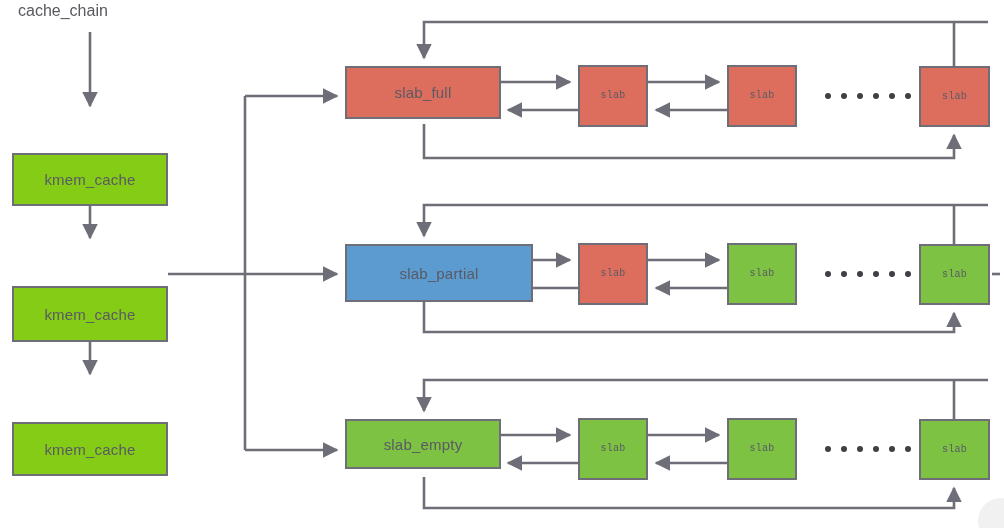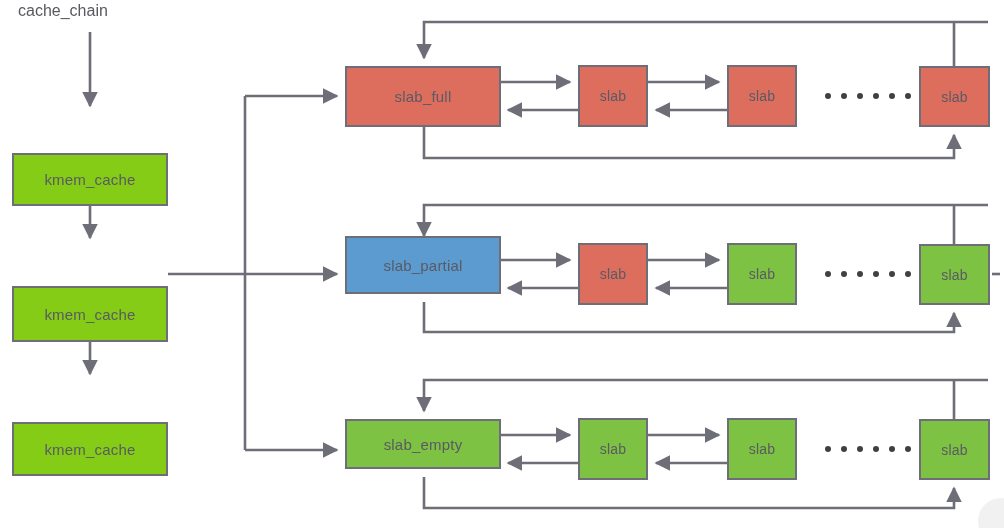--- a/index.html
+++ b/index.html
@@ -32,21 +32,22 @@
     display: flex;
     align-items: center;
     justify-content: center;
     color: #5a5a64;
     font-size: 15px;
     line-height: 1;
     letter-spacing: 0.2px;
     z-index: 3;
   }
   .node.small {
-    font-size: 14px;
+    font-size: 10px;
+    font-family: Liberation Mono, monospace;
   }
   .node.cache   { background: #84cc16; margin-top: 40px; }
   .node.red     { background: #dd6e5e; }
   .node.blue    { background: #5b9bd0; }
   .node.green   { background: #7dc242; }
 
   .title {
     position: absolute;
     color: #58585e;
     font-size: 16px;
@@ -139,42 +140,42 @@
   <div class="node cache" style="left:12px; top:113px; width:156px; height:53px;">
     <span>kmem_cache</span>
   </div>
   <div class="node cache" style="left:12px; top:246px; width:156px; height:56px;">
     <span>kmem_cache</span>
   </div>
   <div class="node cache" style="left:12px; top:382px; width:156px; height:54px;">
     <span>kmem_cache</span>
   </div>
 
-  <div class="node red" style="left:345px; top:66px; width:156px; height:61px;">
+  <div class="node red" style="left:345px; top:66px; width:156px; height:53px;">
     <span>slab_full</span>
   </div>
   <div class="node red small" style="left:578px; top:65px; width:70px; height:62px;">
     <span>slab</span>
   </div>
   <div class="node red small" style="left:727px; top:65px; width:70px; height:62px;">
     <span>slab</span>
   </div>
   <div class="dots" style="left:825px; top:93px;">
     <i></i>
       <i></i>
       <i></i>
       <i></i>
       <i></i>
       <i></i>
   </div>
   <div class="node red small" style="left:919px; top:66px; width:71px; height:61px;">
     <span>slab</span>
   </div>
 
-  <div class="node blue" style="left:345px; top:236px; width:156px; height:58px;">
+  <div class="node blue" style="left:345px; top:244px; width:188px; height:58px;">
     <span>slab_partial</span>
   </div>
   <div class="node red small" style="left:578px; top:243px; width:70px; height:62px;">
     <span>slab</span>
   </div>
   <div class="node green small" style="left:727px; top:243px; width:70px; height:62px;">
     <span>slab</span>
   </div>
   <div class="dots" style="left:825px; top:271px;">
     <i></i>

